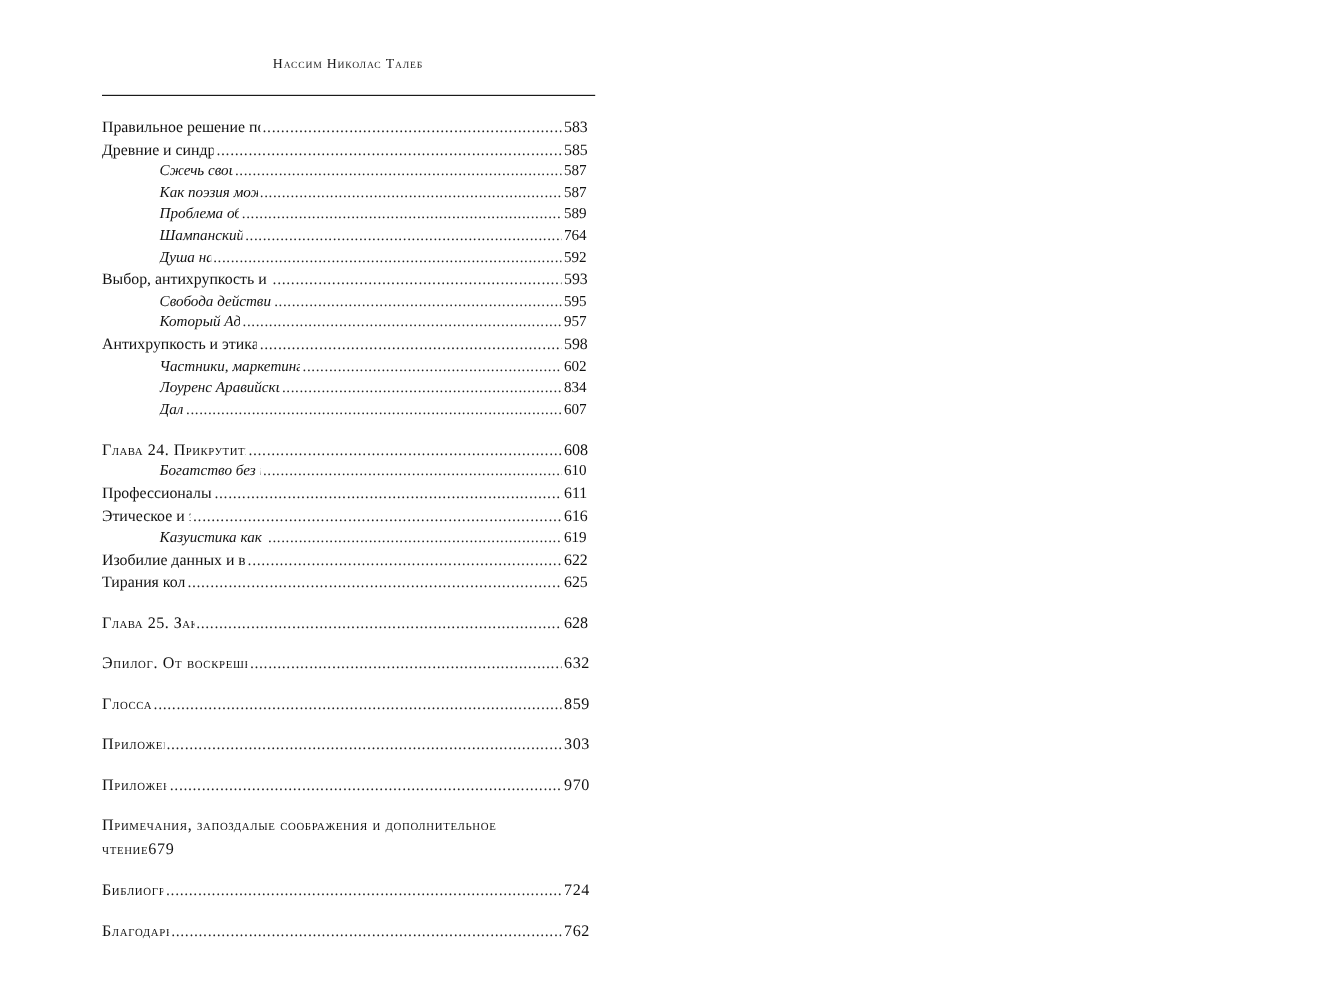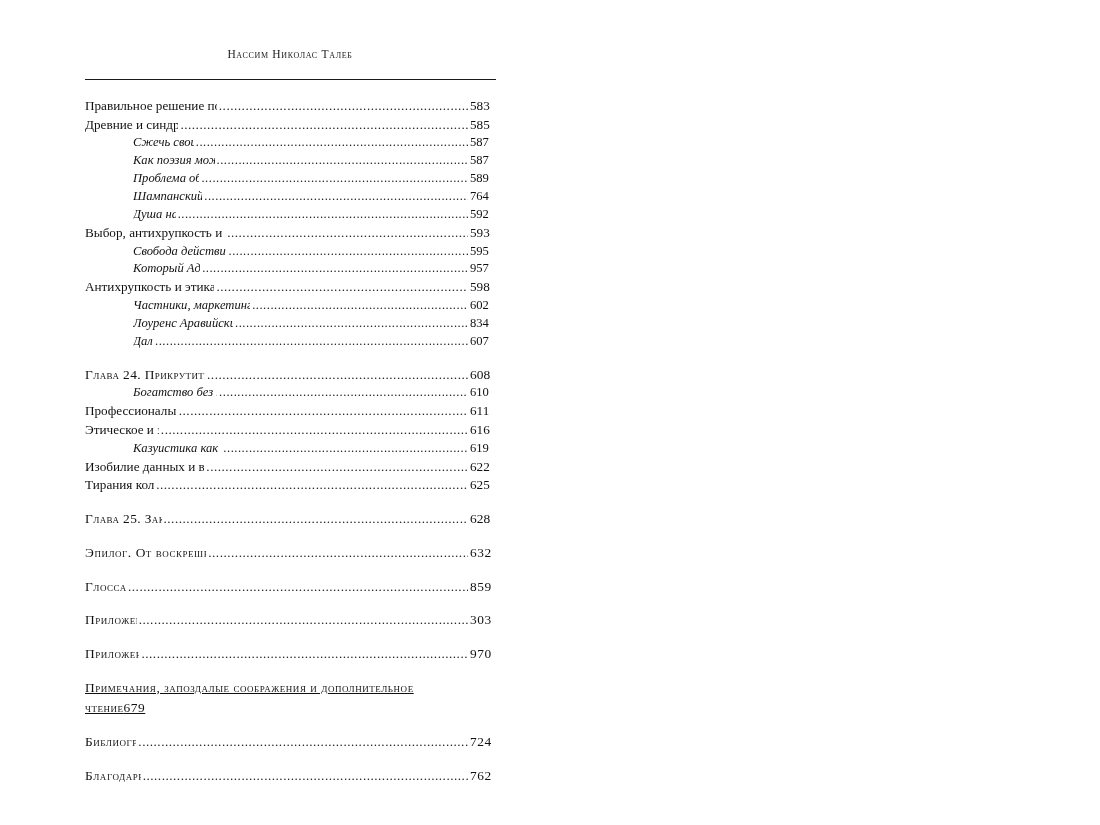--- a/index.html
+++ b/index.html
@@ -115,21 +115,20 @@
     font-size: 13.4px;
   }
   .gap-md { height: 14px; }
 
   .two-line {
     display: block;
     font-variant: small-caps;
     letter-spacing: 0.04em;
     font-size: 13.4px;
     line-height: 1.5;
-    text-decoration: underline;
   }
   .two-line .first-line { display: block; }
   .two-line .second-line {
     display: flex;
     align-items: baseline;
     white-space: nowrap;
   }
 </style>
 </head>
 <body>

